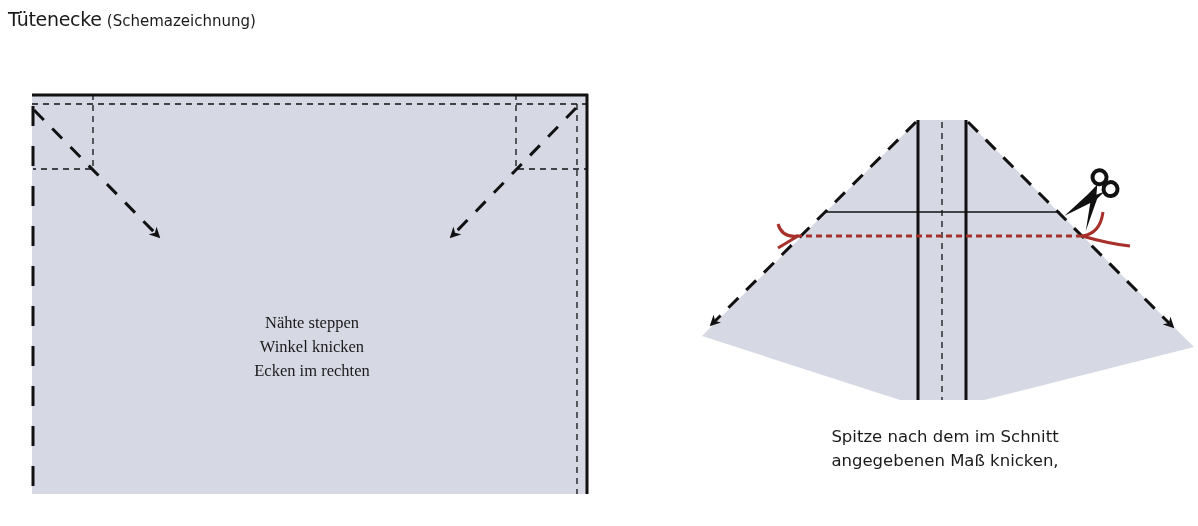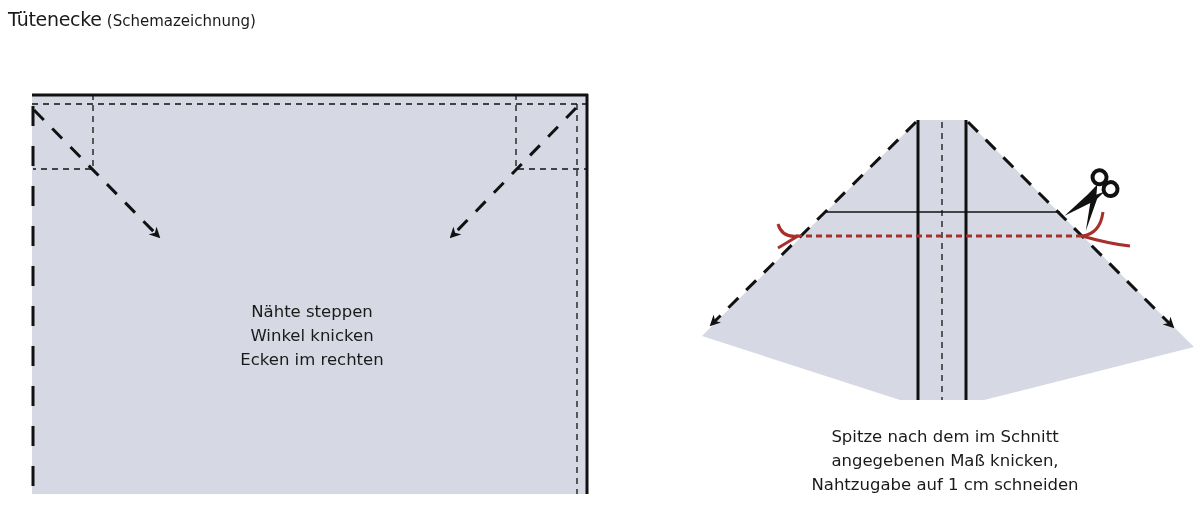--- a/index.html
+++ b/index.html
@@ -4,21 +4,21 @@
 <style>
   html, body { margin: 0; padding: 0; background: #ffffff; }
   body { width: 1198px; height: 526px; position: relative; overflow: hidden;
          font-family: "DejaVu Sans", sans-serif; color: #1a1a1a; }
   .title { position: absolute; left: 8px; top: 8px; white-space: nowrap; }
   .title .main { font-weight: normal; font-size: 19px; letter-spacing: -0.3px; }
   .title .sub { font-size: 15px; margin-left: 0; }
   svg.diagram { position: absolute; left: 0; top: 0; }
   .caption { position: absolute; text-align: center; font-size: 16.5px; line-height: 24px; }
   .caption div { white-space: nowrap; }
-  .cap-left { left: 192px; top: 300px; width: 240px; }
+  .cap-left { left: 192px; top: 311px; width: 240px; font-family: Liberation Serif, serif; }
   .cap-right { left: 745px; top: 425px; width: 400px; }
 </style>
 </head>
 <body>
 
 <div class="title">
   <span class="main">Tütenecke</span>
   <span class="sub">(Schemazeichnung)</span>
 </div>
 
@@ -64,14 +64,13 @@
 
 <div class="caption cap-left">
   <div>Nähte steppen</div>
   <div>Winkel knicken</div>
   <div>Ecken im rechten</div>
 </div>
 
 <div class="caption cap-right">
   <div>Spitze nach dem im Schnitt</div>
   <div>angegebenen Maß knicken,</div>
-  <div>Nahtzugabe auf 1 cm schneiden</div>
 </div>
 
 </body></html>

